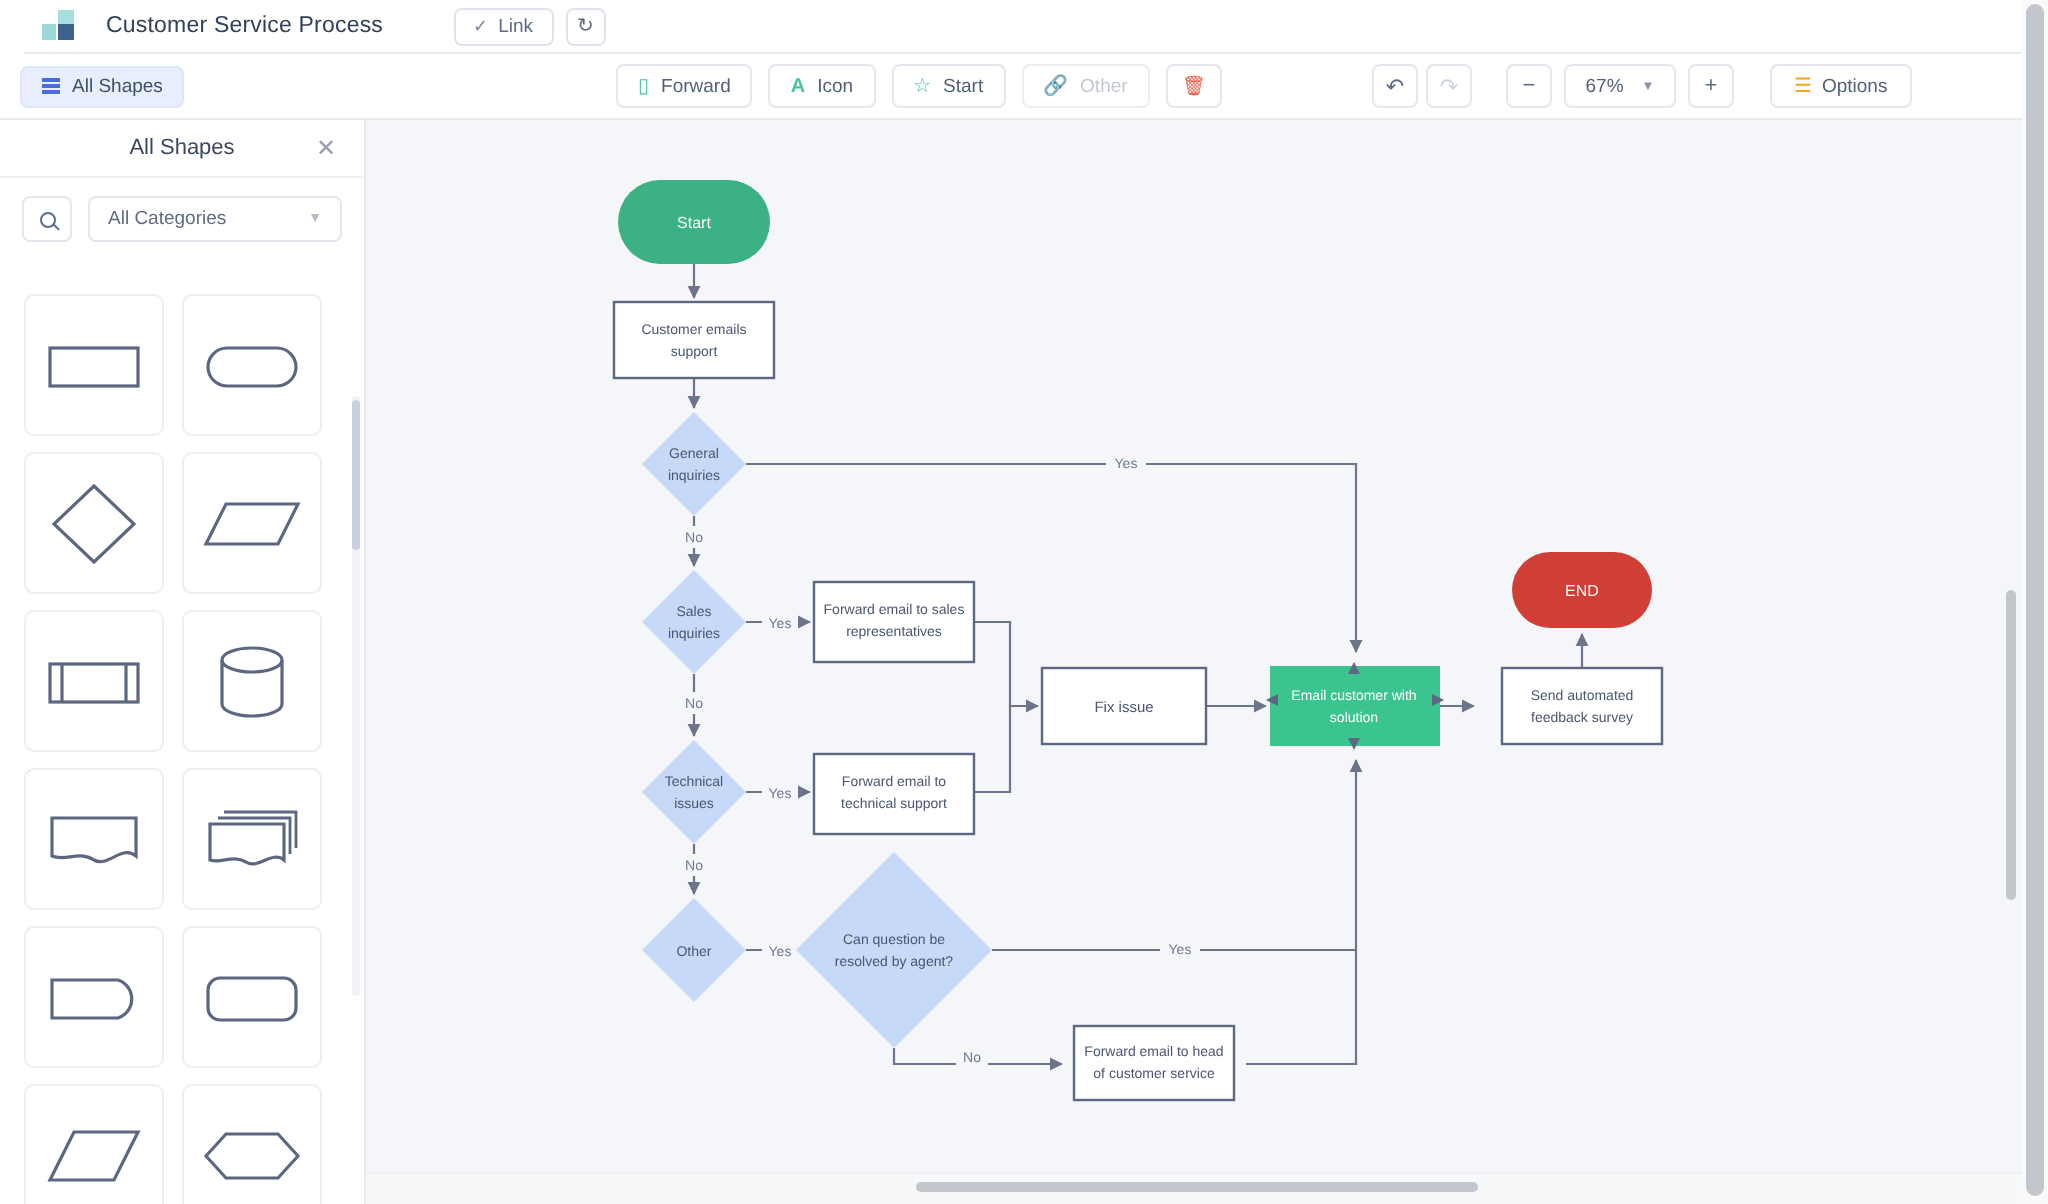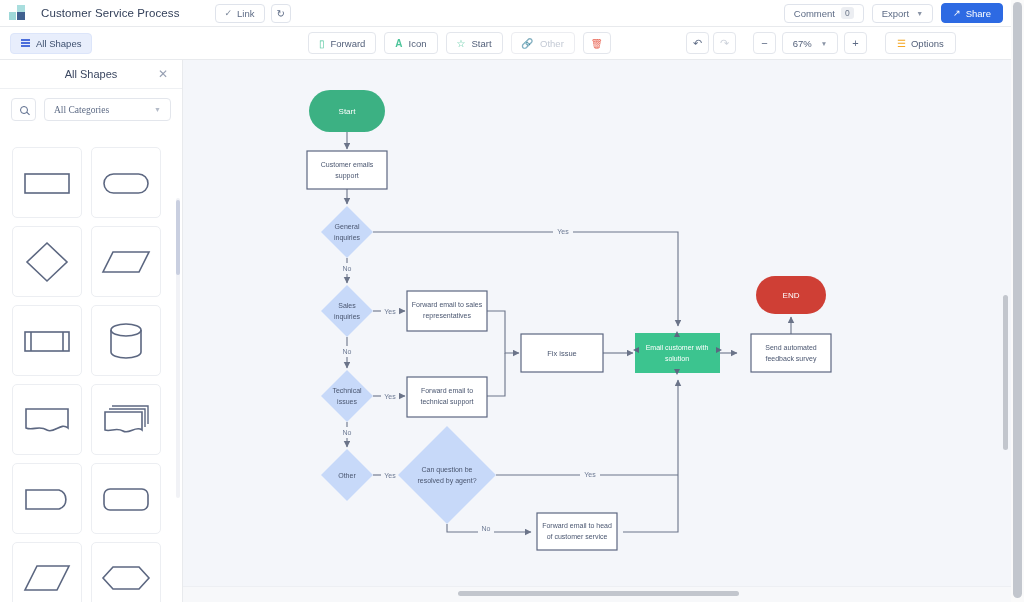--- a/index.html
+++ b/index.html
@@ -6,21 +6,21 @@
   html, body {
     width: 1024px; height: 602px;
     font-family: "Liberation Sans", sans-serif;
     background: #ffffff;
     overflow: hidden;
   }
   #app { position: relative; width: 1024px; height: 602px; }
 
   
   .header {
-    position: absolute; top: 0; left: 0; width: 1011px; height: 27px;
+    position: absolute; top: 0; left: 12px; width: 1011px; height: 27px;
     background: #ffffff; border-bottom: 1px solid #e8eaed;
     display: flex; align-items: center;
   }
   .logo { width: 18px; height: 16px; margin-left: 9px; position: relative; }
   .logo i { position: absolute; display: block; }
   .logo .a { left: 0; top: 7px; width: 7px; height: 8px; background: #9ed8d8; }
   .logo .b { left: 8px; top: 0px; width: 8px; height: 7px; background: #a9dede; }
   .logo .c { left: 8px; top: 7px; width: 8px; height: 8px; background: #40608f; }
   .doc-title {
     margin-left: 14px; font-size: 11.5px; color: #33405a; letter-spacing: .1px;
@@ -94,21 +94,21 @@
   .sidebar {
     position: absolute; top: 60px; left: 0; width: 183px; height: 542px;
     background: #ffffff; border-right: 1px solid #e8eaed; overflow: hidden;
   }
   .sb-head {
     height: 29px; border-bottom: 1px solid #eef0f3; display: flex;
     align-items: center; justify-content: center; position: relative;
   }
   .sb-title { font-size: 11px; color: #3b4761; }
   .sb-close { position: absolute; right: 14px; font-size: 12px; color: #97a0b3; cursor: pointer; }
-  .sb-search { display: flex; align-items: center; padding: 9px 11px; gap: 8px; font-family: Liberation Serif, serif; }
+  .sb-search { display: flex; align-items: center; padding: 9px 11px; gap: 8px; }
   .search-box {
     width: 25px; height: 23px; border: 1px solid #e3e6ec; border-radius: 4px;
     display: flex; align-items: center; justify-content: center; cursor: pointer;
   }
   .mag { width: 8px; height: 8px; border: 1.3px solid #5a6b8c; border-radius: 50%; position: relative; }
   .mag::after { content:""; position:absolute; right:-3px; bottom:-2px; width:4px; height:1.3px; background:#5a6b8c; transform: rotate(45deg); }
   .cat-select {
     flex: 1; height: 23px; border: 1px solid #e3e6ec; border-radius: 4px;
     display: flex; align-items: center; padding: 0 9px; font-size: 9.5px; color: #5d6b85;
     cursor: pointer;
@@ -183,34 +183,20 @@
     <div class="doc-title">Customer Service Process</div>
 
     <div class="hbtn saved-btn">
       <span class="chk">✓</span>
       <span>Link</span>
     </div>
     <div class="hbtn hist-btn">
       <span>↻</span>
     </div>
 
-    <div class="header-right">
-      <div class="hbtn comment-btn">
-        <span>Comment</span>
-        <span class="cnt">0</span>
-      </div>
-      <div class="hbtn export-btn">
-        <span>Export</span>
-        <span class="caret">▼</span>
-      </div>
-      <div class="hbtn share-btn">
-        <span class="sic">↗</span>
-        <span>Share</span>
-      </div>
-    </div>
   </div>
 
   <div class="toolbar">
     <div class="allshapes-btn">
       <span class="burger">
           <i></i>
           <i></i>
           <i></i>
         </span>
       <span>All Shapes</span>

